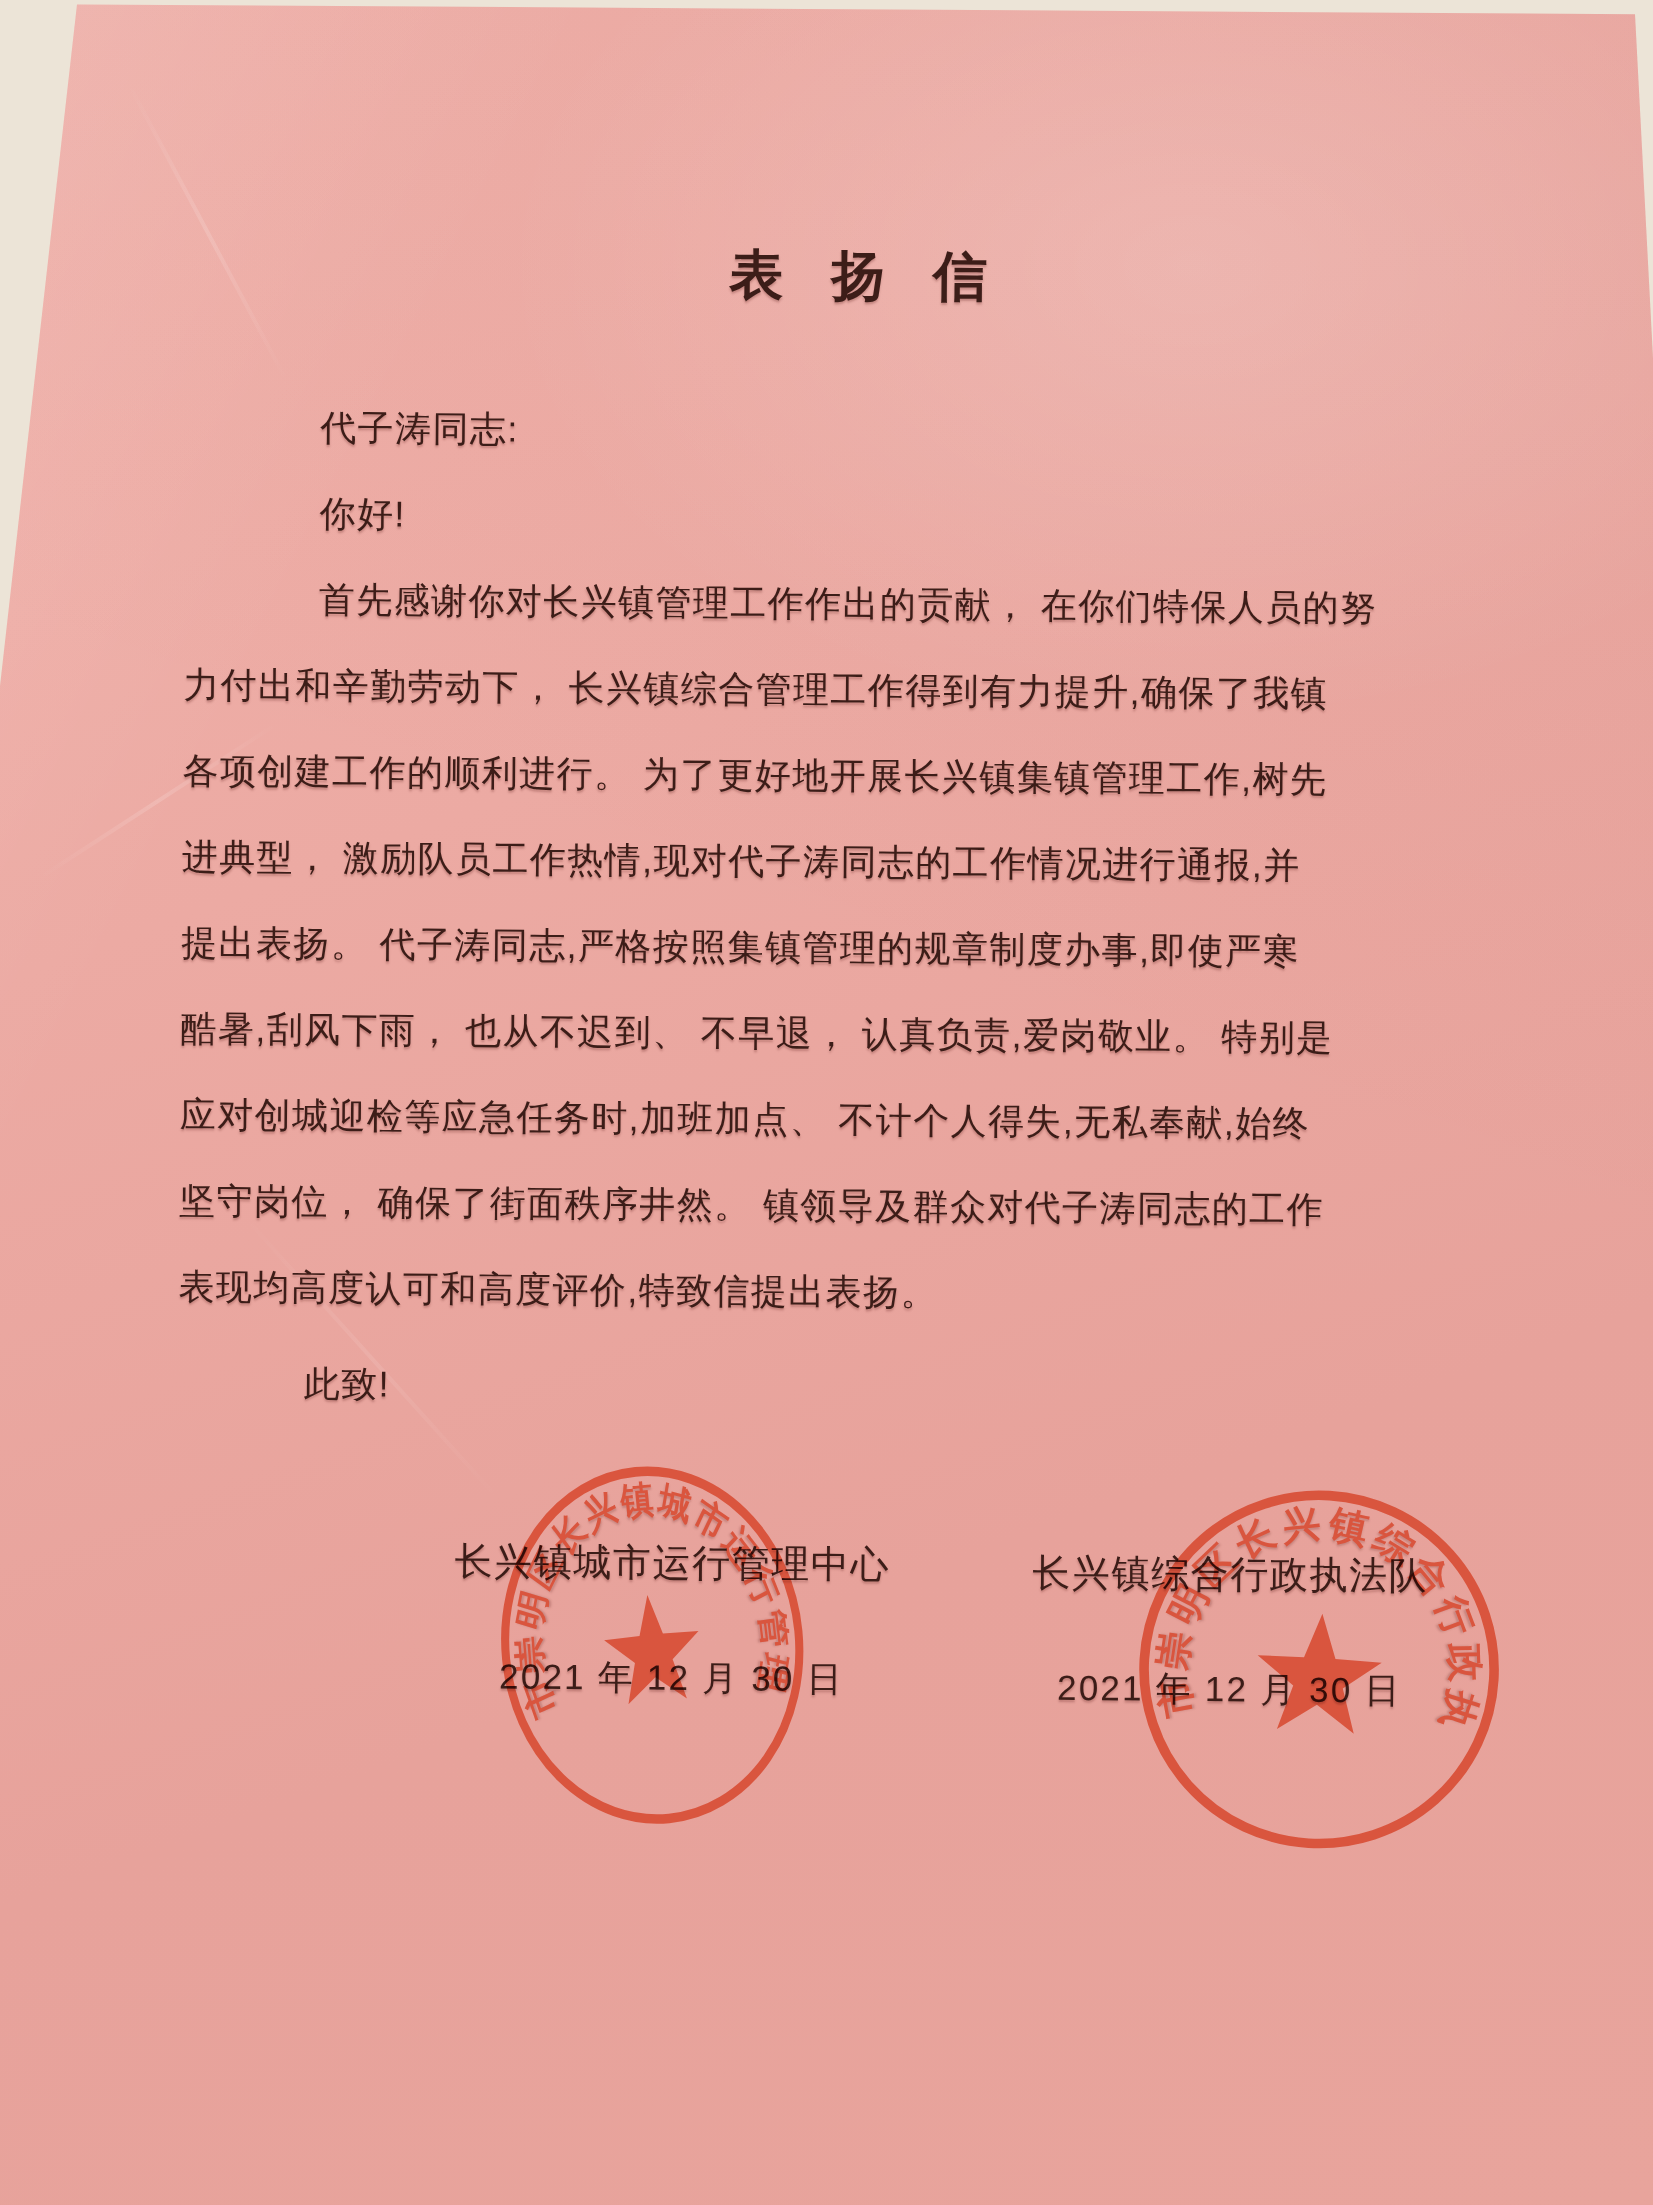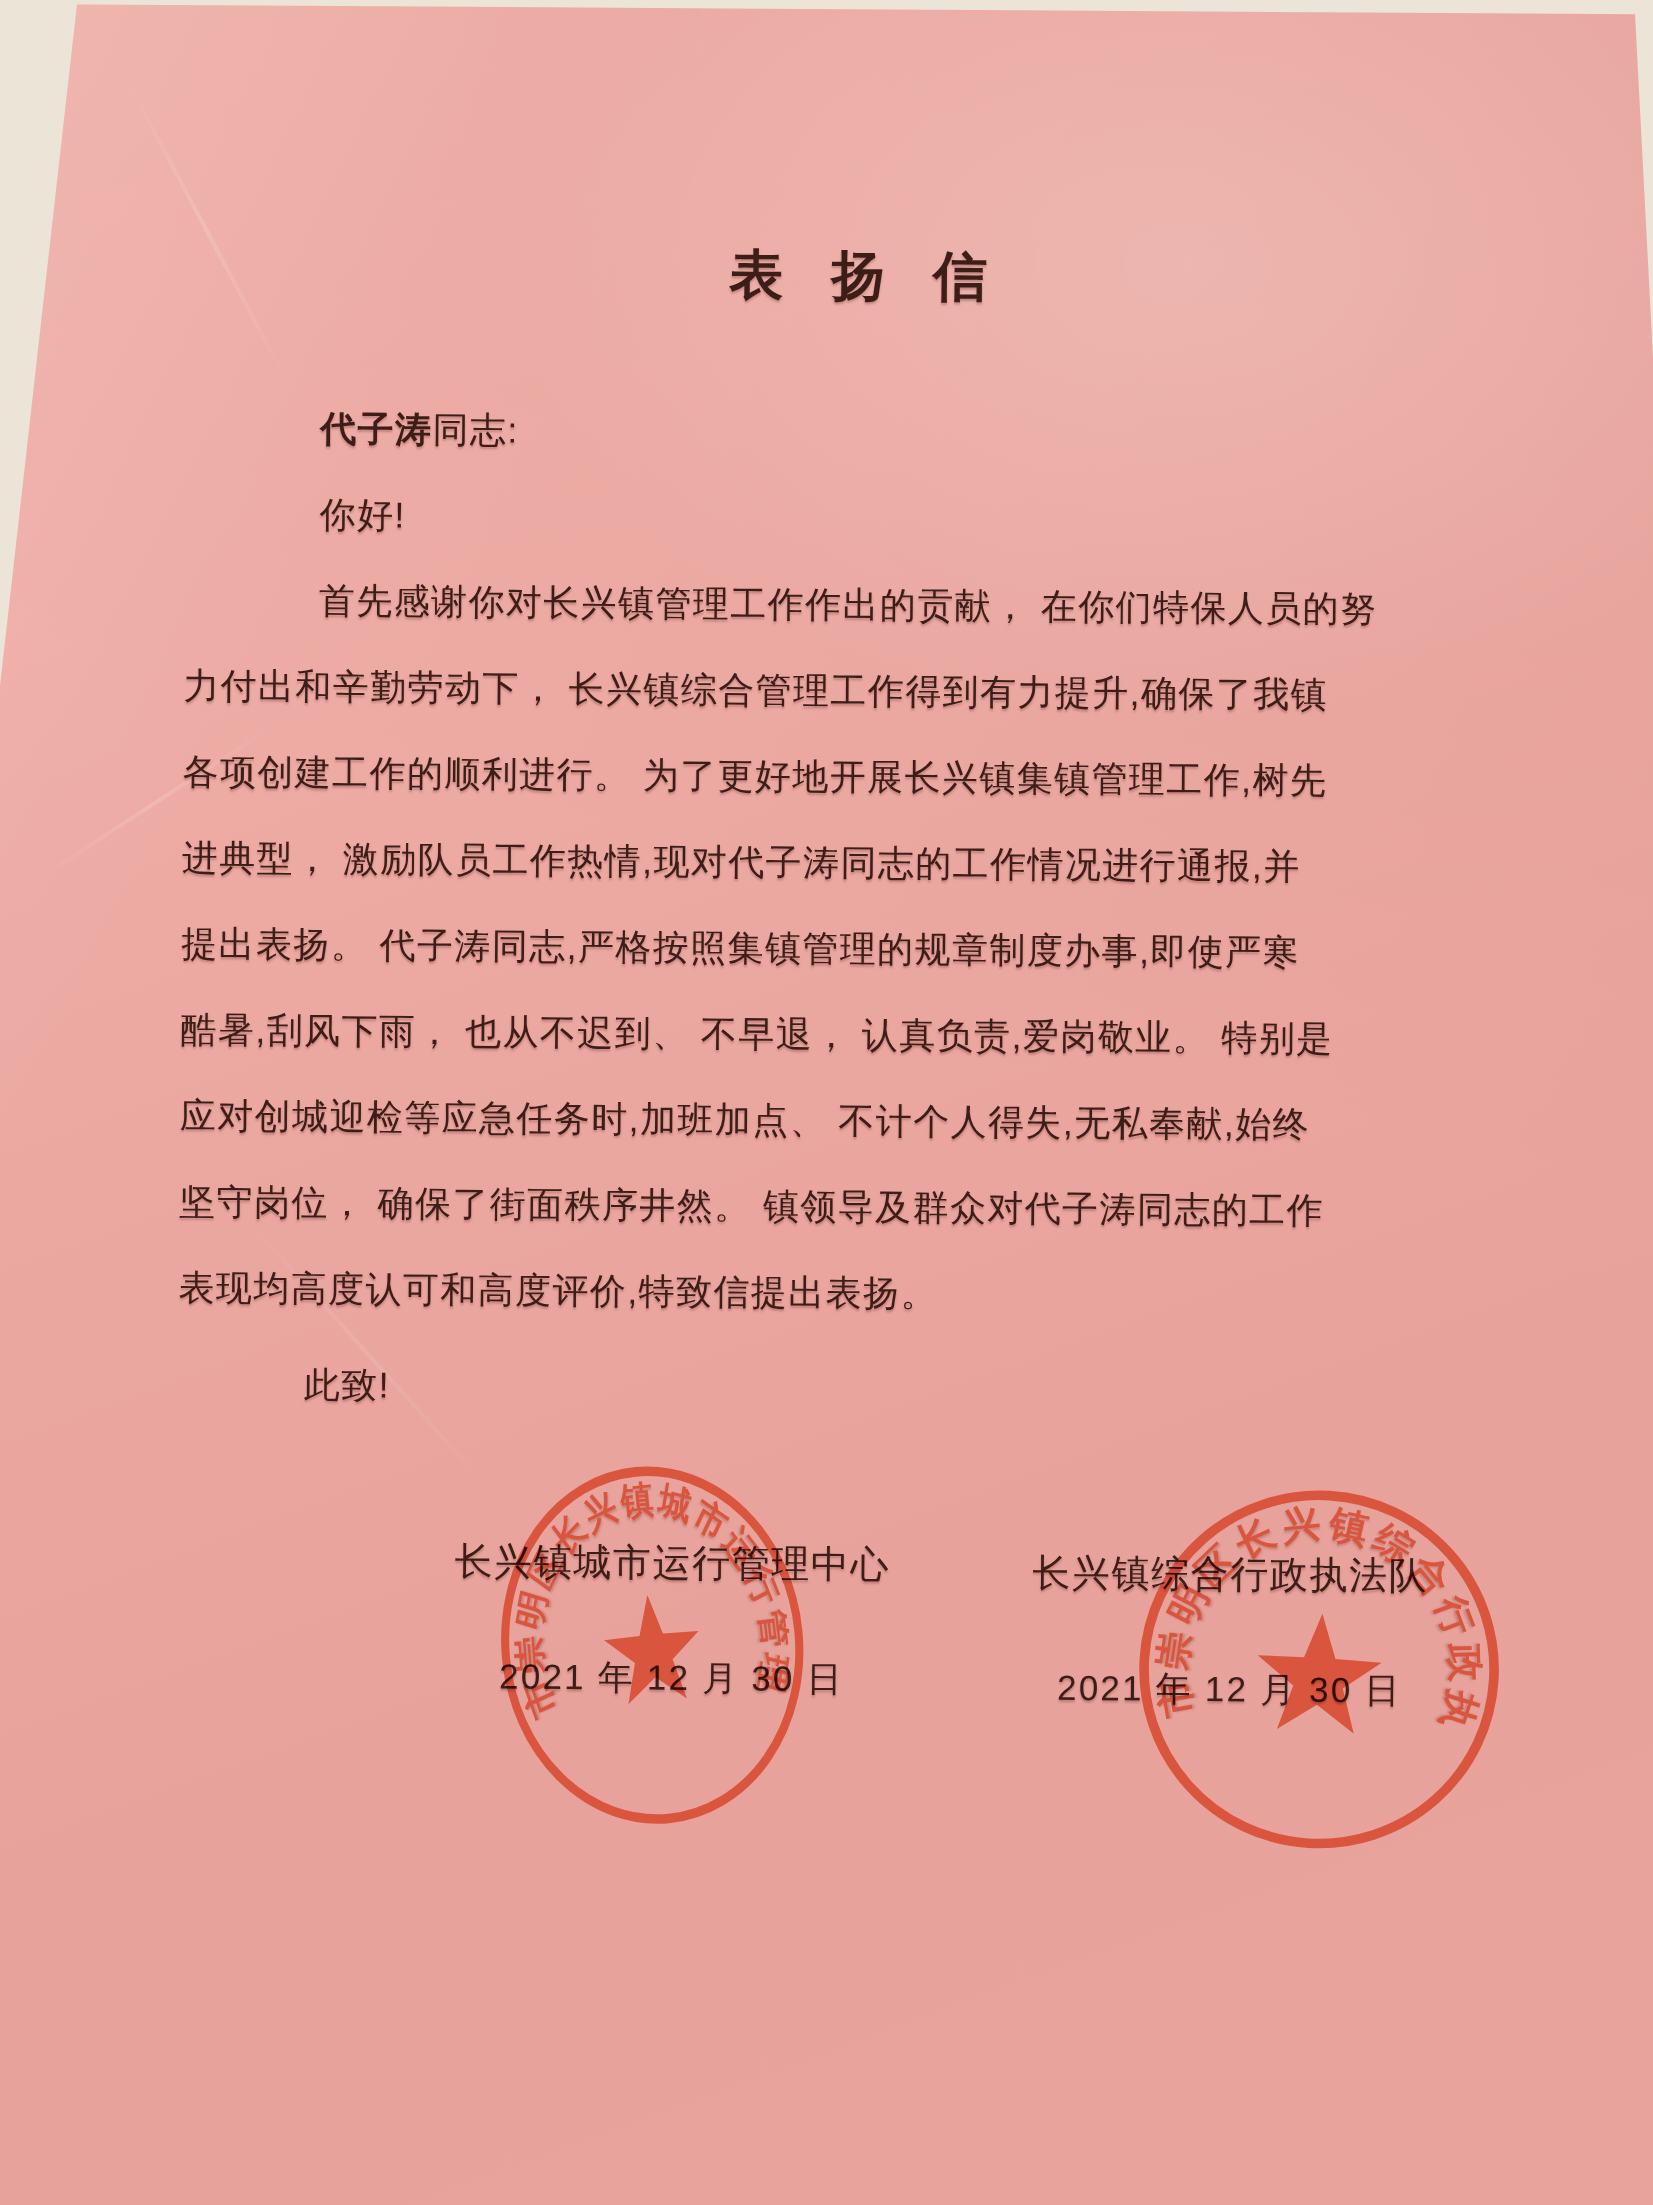--- a/index.html
+++ b/index.html
@@ -38,21 +38,21 @@
     text-align:center;font-size:54px;font-weight:bold;
     letter-spacing:16.4px;white-space:nowrap;
   }
   .letter-body{
     position:absolute;left:180px;top:389px;right:66px;
     font-size:36px;line-height:86px;letter-spacing:1.4px;
   }
   .letter-body p{margin:0;white-space:nowrap;}
   .indent{padding-left:135px;}
   .closing{margin-top:9.8px !important;padding-left:126px;}
-  .name{font-family:"DejaVu Serif", serif;font-weight:700;}
+  .name{font-family:"DejaVu Serif", serif;font-weight:400;}
 
   .sig{position:absolute;text-align:center;z-index:2;}
   .sig-left{left:375px;top:1538px;width:602px;}
   .sig-right{left:933px;top:1545px;width:602px;}
   .org{font-size:38px;line-height:53px;letter-spacing:1.6px;white-space:nowrap;}
   .date{font-size:35px;margin-top:65px;letter-spacing:2.2px;white-space:nowrap;}
 
   .stamp{position:absolute;z-index:5;mix-blend-mode:multiply;opacity:.84;}
   .stamp-left{left:495px;top:1455px;width:323px;height:383px;transform:rotate(-6deg);}
   .stamp-right{left:1131px;top:1474px;width:385px;height:383px;transform:rotate(3deg);}

